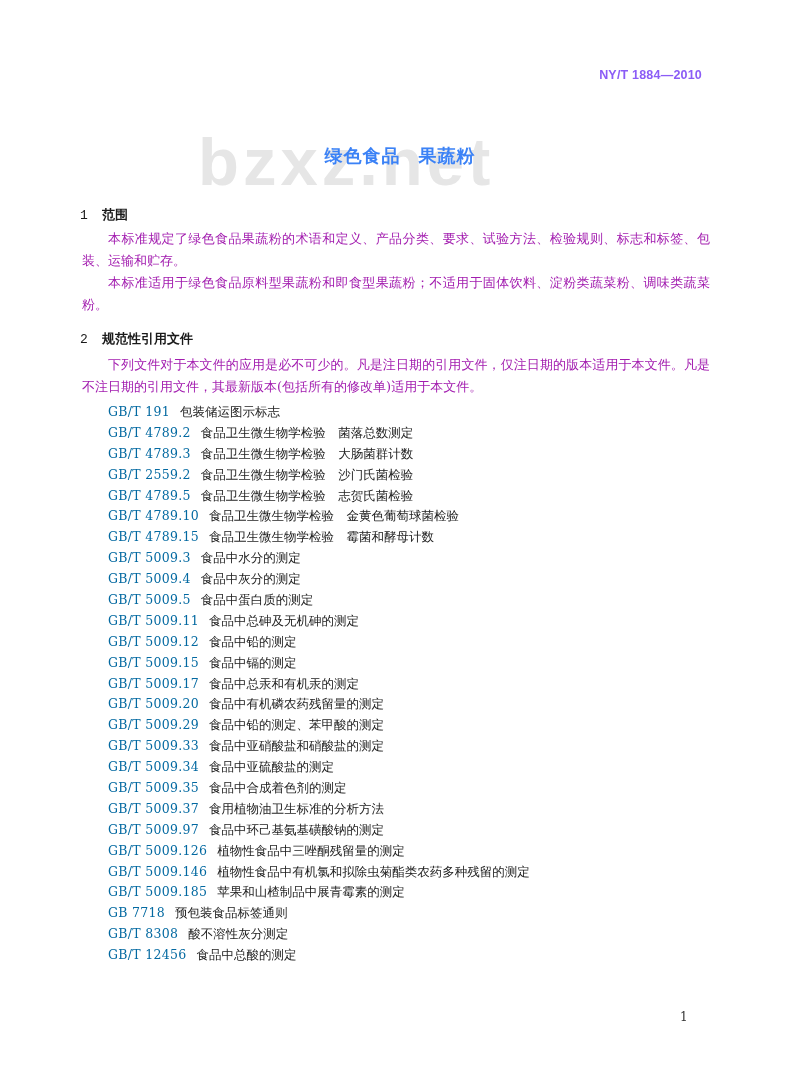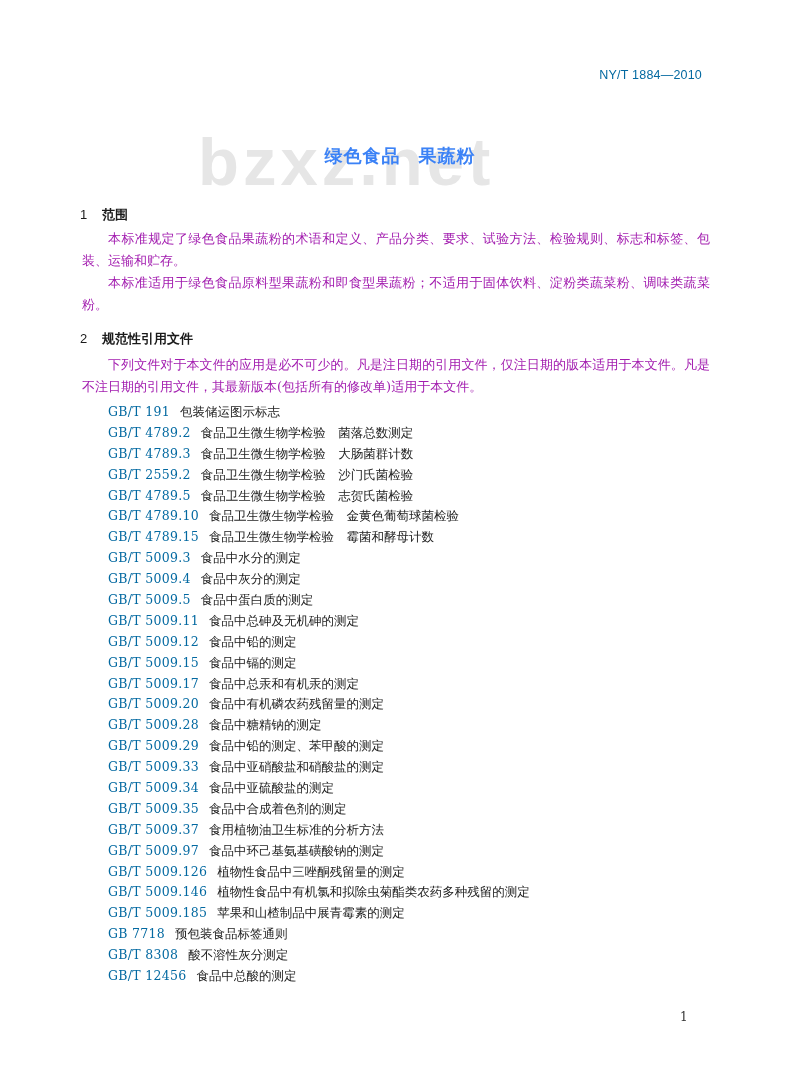--- a/index.html
+++ b/index.html
@@ -17,21 +17,22 @@
     }
     .std-code {
       position: absolute;
       top: 68px;
       left: 582px;
       width: 120px;
       text-align: right;
       font-family: "Liberation Sans", "DejaVu Sans", sans-serif;
       font-size: 12.5px;
       letter-spacing: 0.2px;
-      color: #0369a1;
+      color: #8b5cf6;
+      font-weight: bold;
     }
     .watermark {
       position: absolute;
       top: 128px;
       left: 198px;
       font-family: "Liberation Sans", "DejaVu Sans", sans-serif;
       font-weight: bold;
       font-size: 67px;
       letter-spacing: 4px;
       line-height: 1;
@@ -49,21 +50,21 @@
       font-weight: bold;
       font-size: 18px;
       letter-spacing: 1px;
       color: #3b82f6;
       z-index: 1;
     }
     .doc-title .gap { display: inline-block; width: 18px; }
     .section-head {
       position: absolute;
       left: 80px;
-      font-family: Liberation Sans, sans-serif;
+      font-family: Liberation Mono, monospace;
       font-weight: bold;
       font-size: 13px;
       color: #1a1a1a;
       z-index: 1;
     }
     .section-head .num { display: inline-block; width: 22px; font-weight: normal; }
     .para {
       position: absolute;
       left: 82px;
       width: 628px;
@@ -135,21 +136,20 @@
   <li><span class="code">GB/T 4789.10</span><span>食品卫生微生物学检验　金黄色葡萄球菌检验</span></li>
   <li><span class="code">GB/T 4789.15</span><span>食品卫生微生物学检验　霉菌和酵母计数</span></li>
   <li><span class="code">GB/T 5009.3</span><span>食品中水分的测定</span></li>
   <li><span class="code">GB/T 5009.4</span><span>食品中灰分的测定</span></li>
   <li><span class="code">GB/T 5009.5</span><span>食品中蛋白质的测定</span></li>
   <li><span class="code">GB/T 5009.11</span><span>食品中总砷及无机砷的测定</span></li>
   <li><span class="code">GB/T 5009.12</span><span>食品中铅的测定</span></li>
   <li><span class="code">GB/T 5009.15</span><span>食品中镉的测定</span></li>
   <li><span class="code">GB/T 5009.17</span><span>食品中总汞和有机汞的测定</span></li>
   <li><span class="code">GB/T 5009.20</span><span>食品中有机磷农药残留量的测定</span></li>
-  <li><span class="code">GB/T 5009.28</span><span>食品中糖精钠的测定</span></li>
   <li><span class="code">GB/T 5009.29</span><span>食品中铅的测定、苯甲酸的测定</span></li>
   <li><span class="code">GB/T 5009.33</span><span>食品中亚硝酸盐和硝酸盐的测定</span></li>
   <li><span class="code">GB/T 5009.34</span><span>食品中亚硫酸盐的测定</span></li>
   <li><span class="code">GB/T 5009.35</span><span>食品中合成着色剂的测定</span></li>
   <li><span class="code">GB/T 5009.37</span><span>食用植物油卫生标准的分析方法</span></li>
   <li><span class="code">GB/T 5009.97</span><span>食品中环己基氨基磺酸钠的测定</span></li>
   <li><span class="code">GB/T 5009.126</span><span>植物性食品中三唑酮残留量的测定</span></li>
   <li><span class="code">GB/T 5009.146</span><span>植物性食品中有机氯和拟除虫菊酯类农药多种残留的测定</span></li>
   <li><span class="code">GB/T 5009.185</span><span>苹果和山楂制品中展青霉素的测定</span></li>
   <li><span class="code">GB 7718</span><span>预包装食品标签通则</span></li>

